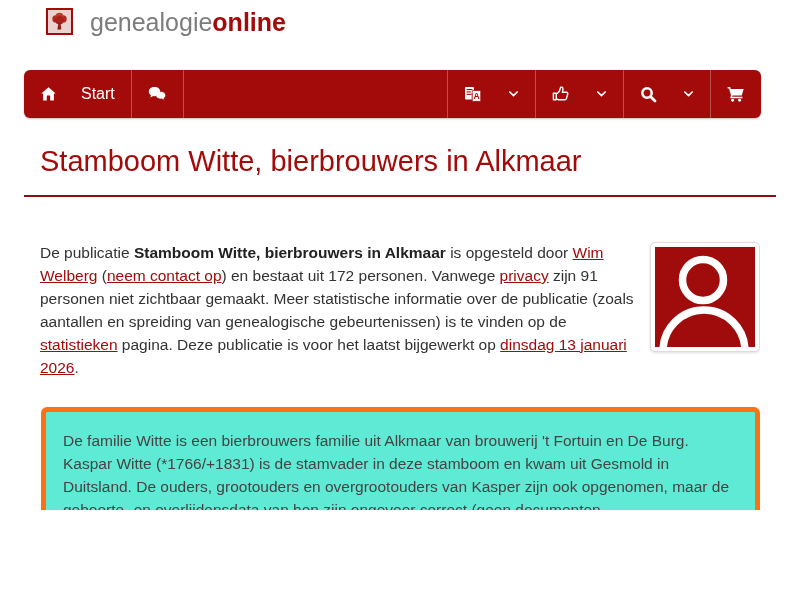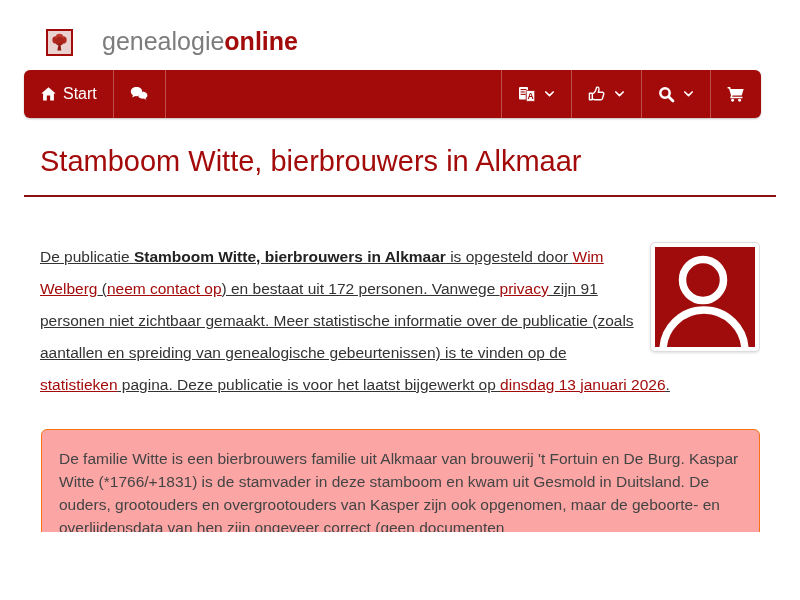--- a/index.html
+++ b/index.html
@@ -1,56 +1,56 @@
 <!DOCTYPE html>
 <html><head>
 <meta charset="utf-8">
 <style>
   * { margin:0; padding:0; box-sizing:border-box; }
   html,body { width:800px; height:600px; background:#ffffff; overflow:hidden;
               font-family:"Liberation Sans", sans-serif; }
 
   
-  .brand-row { display:flex; align-items:flex-end; gap:29px; padding:20px 0 0 46px; height:56px; }
+  .brand-row { display:flex; align-items:flex-start; gap:17px; padding:8px 0 0 46px; height:56px; }
   .logo-box { width:27px; height:27px; border:2px solid #a30b0b; background:#e9d2cf;
               display:flex; align-items:center; justify-content:center; flex:0 0 auto; }
   .brand-text { font-size:25px; letter-spacing:0; }
   .brand-gray { color:#7c7c7c; }
   .brand-red  { color:#a30b0b; font-weight:bold; }
 
   
   .navbar { margin:14px 39px 0 24px; width:737px; height:48px; background:#a30b0b;
             border-radius:6px; display:flex; align-items:stretch; color:#fff;
             font-size:16px; box-shadow:0 1px 2px rgba(0,0,0,.25); }
-  .nav-item { display:flex; align-items:center; gap:6px; padding:0 16px; cursor:pointer; }
+  .nav-item { display:flex; align-items:center; gap:24px; padding:0 16px; cursor:pointer; }
   .nav-left  .nav-item { border-right:1px solid rgba(255,255,255,.28); }
   .nav-spacer { flex:1 1 auto; }
   .nav-right { display:flex; align-items:stretch; }
   .nav-right .nav-item { border-left:1px solid rgba(255,255,255,.28); }
   .nav-left { display:flex; align-items:stretch; }
   .nav-item svg { display:block; }
   .chev { margin-left:2px; }
 
   
   .content { margin:0 24px; }
   h1.page-title { color:#a30b0b; font-weight:400; font-size:29px; line-height:1.2;
                   margin:26px 16px 16px 16px; }
   .title-rule { border:none; border-top:2px solid #8d0f0f; margin:0; }
 
-  .intro { margin:44px 16px 8px 16px; overflow:hidden; font-size:15.5px; line-height:32px; color:#333;text-decoration:underline; }
+  .intro { margin:44px 16px 8px 16px; overflow:hidden; font-size:15.5px; line-height:23px; color:#333; }
   .link { color:#a30b0b; text-decoration:underline; cursor:pointer; }
   .b { font-weight:bold; color:#222; }
 
   .avatar-card { float:right; margin:1px 0 10px 14px; background:#fff; border:1px solid #ddd;
                  border-radius:5px; padding:4px; box-shadow:0 1px 3px rgba(0,0,0,.13); }
   .avatar-img { width:100px; height:100px; background:#a00c0c; overflow:hidden; display:block; }
 
   .desc-clip { margin:28px 16px 0 17px; height:103px; overflow:hidden; }
-  .desc-box  { border:1px solid #f97316; border-radius:6px; padding:17px 17px; height:170px;
-               background:#fca5a5; font-size:15.5px; line-height:23px; color:#444; }
+  .desc-box  { border:5px solid #f97316; border-radius:6px; padding:17px 17px; height:170px;
+               background:#5eead4; font-size:15.5px; line-height:23px; color:#444; }
 </style>
 </head>
 <body>
 
 <div class="brand-row">
   <span class="logo-box">
     <svg width="21" height="21" viewBox="0 0 24 24">
       <circle cx="8" cy="9" r="4.2" fill="#b3281e"></circle>
       <circle cx="16" cy="9" r="4.2" fill="#b3281e"></circle>
       <circle cx="12" cy="6.5" r="4.5" fill="#c0392b"></circle>

